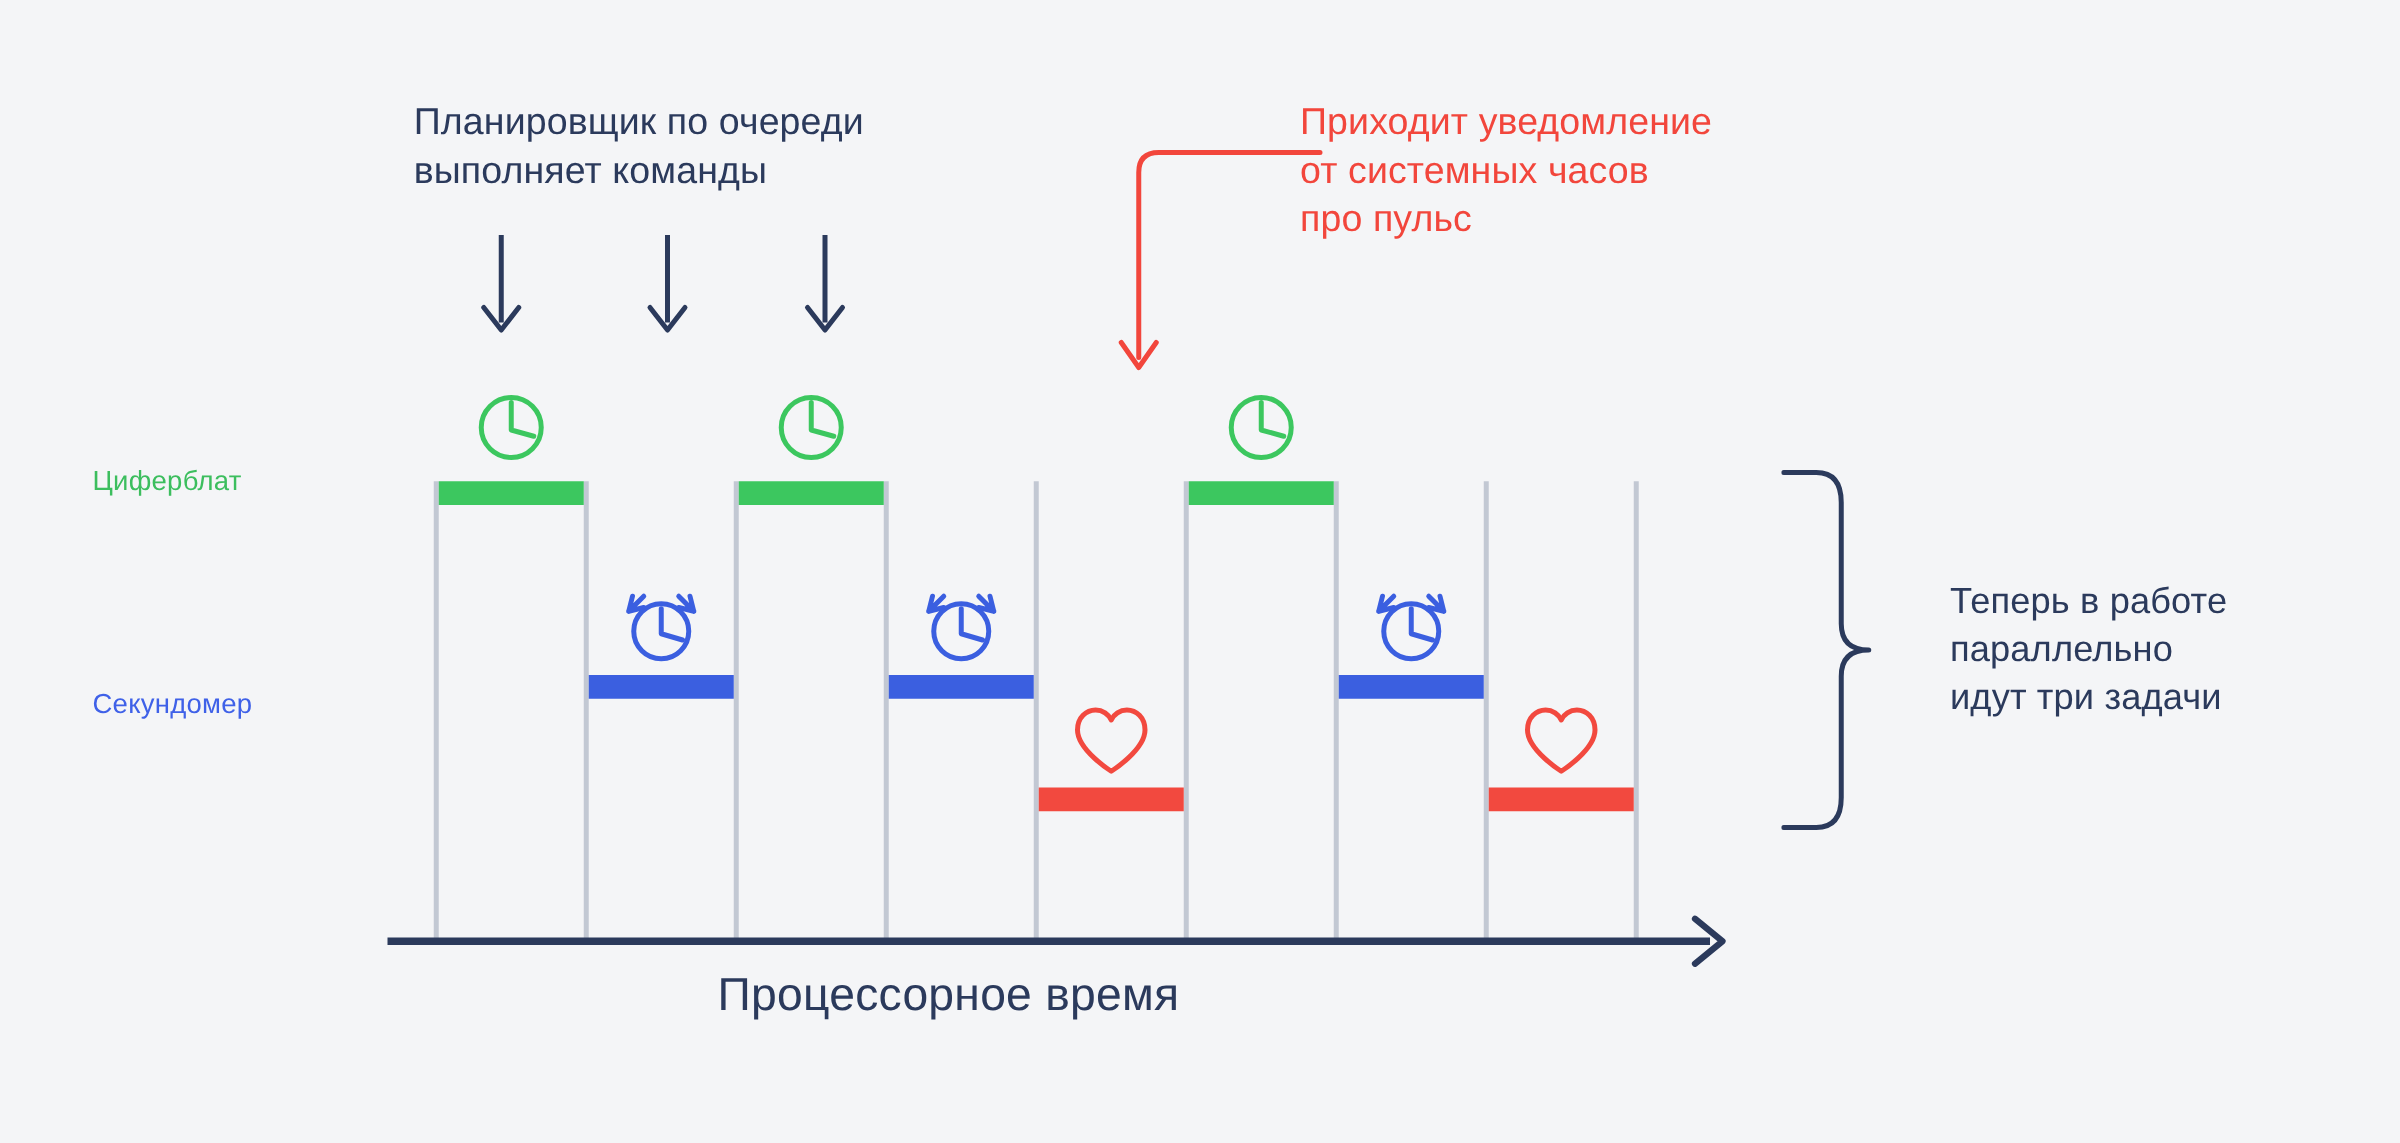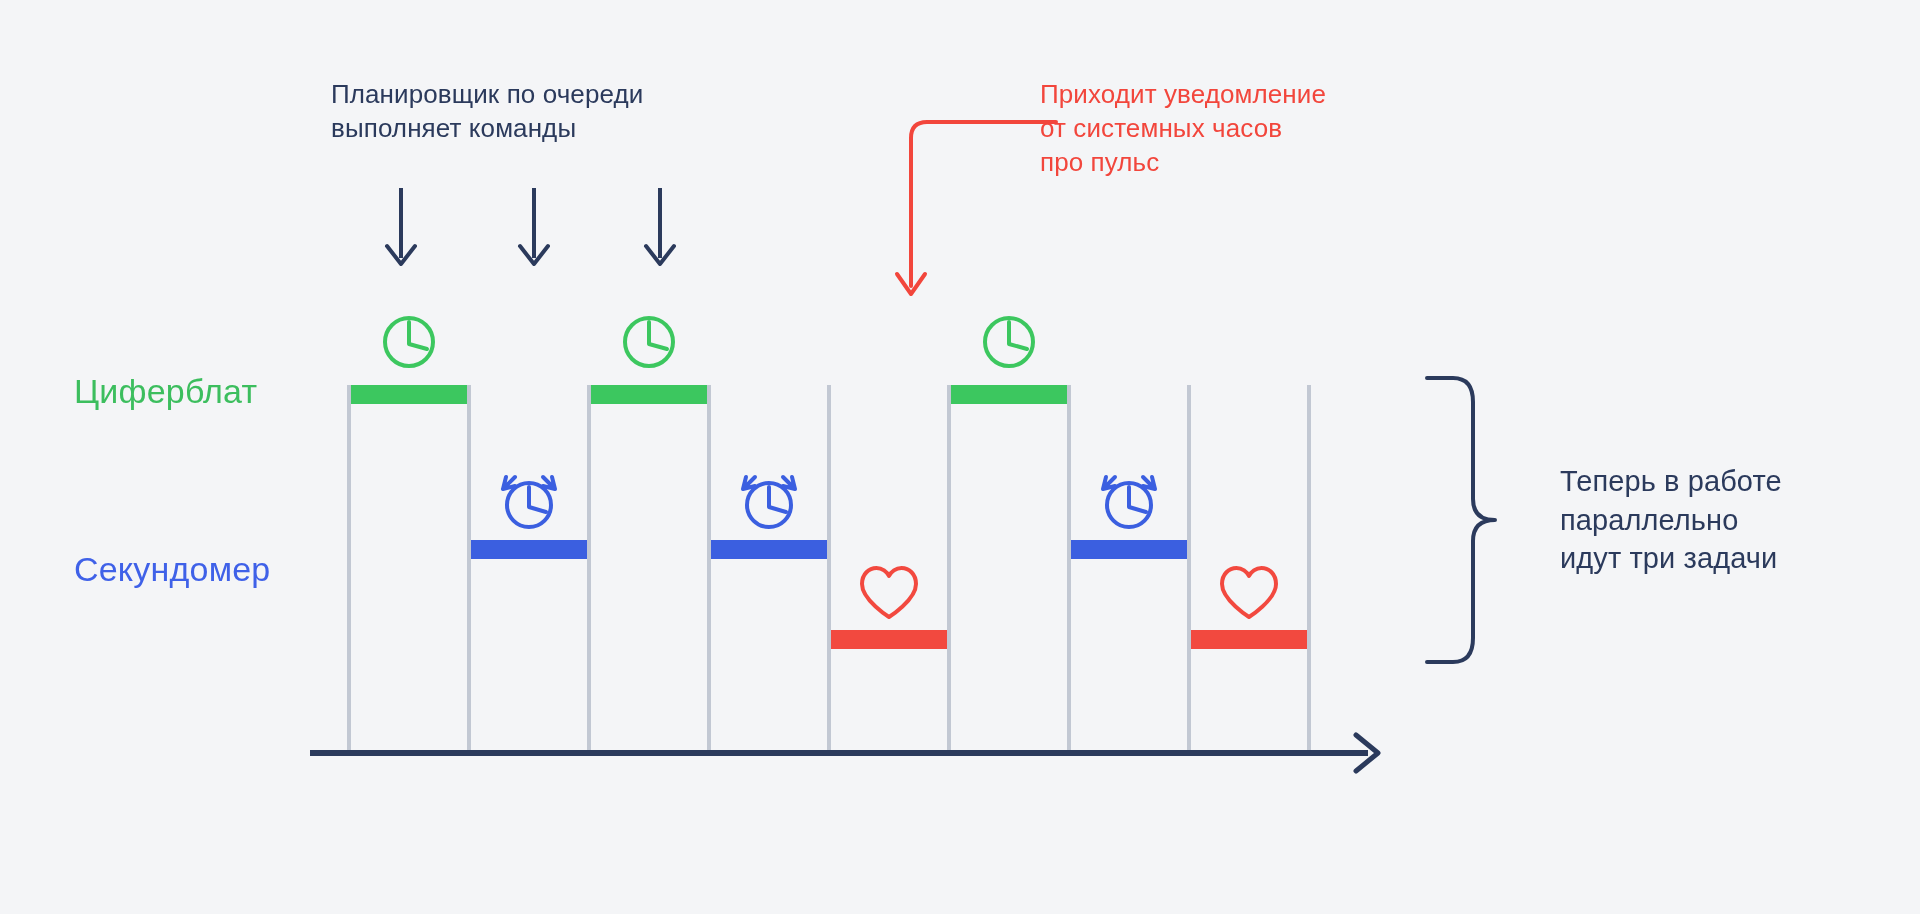--- a/index.html
+++ b/index.html
@@ -8,21 +8,21 @@
     background:#f4f5f7;
     font-family:"Liberation Sans","DejaVu Sans",sans-serif;
     overflow:hidden;
     position:relative;
   }
   .stage{position:absolute;inset:0;}
 
   
   .note{
     position:absolute;
-    font-size:26px;
+    font-size:30px;
     line-height:1.30;
     letter-spacing:0.1px;
     white-space:pre-line;
   }
   .note-dark{color:#2b3a5c;}
   .note-red{color:#f2463c;}
 
   #scheduler-note{left:331px;top:78px;}
   #clock-note{left:1040px;top:78px;}
   #parallel-note{left:1560px;top:462px;font-size:29px;line-height:1.33;}
@@ -30,21 +30,21 @@
   .axis-caption{
     position:absolute;
     left:574px;top:775px;
     font-size:37px;
     color:#2b3a5c;
     letter-spacing:0.2px;
   }
 
   .row-label{
     position:absolute;
-    font-size:34px;
+    font-size:22px;
     letter-spacing:0.2px;
     white-space:nowrap;
   }
   #label-clockface{left:74px;top:372px;color:#3cbe5e;}
   #label-stopwatch{left:74px;top:550px;color:#3f61e8;}
 
   
   .chart{position:absolute;left:0;top:0;width:1920px;height:914px;}
   .col-line{
     position:absolute;
@@ -90,20 +90,21 @@
 идут три задачи</div>
 
   <div class="note note-red" id="clock-note">Приходит уведомление
 от системных часов
 про пульс</div>
 
   <div class="row-label" id="label-clockface">Циферблат</div>
 
   <div class="row-label" id="label-stopwatch">Секундомер</div>
 
+  <div class="axis-caption">Процессорное время</div>
 
   <svg class="sched-arrow" style="left:380px;top:188px;" width="42" height="82">
     <line x1="21" y1="0" x2="21" y2="70" stroke="#2b3a5c" stroke-width="4"></line>
     <path d="M7 58 L21 76 L35 58" fill="none" stroke="#2b3a5c" stroke-width="4" stroke-linecap="round" stroke-linejoin="round"></path>
   </svg>
   <svg class="sched-arrow" style="left:513px;top:188px;" width="42" height="82">
     <line x1="21" y1="0" x2="21" y2="70" stroke="#2b3a5c" stroke-width="4"></line>
     <path d="M7 58 L21 76 L35 58" fill="none" stroke="#2b3a5c" stroke-width="4" stroke-linecap="round" stroke-linejoin="round"></path>
   </svg>
   <svg class="sched-arrow" style="left:639px;top:188px;" width="42" height="82">

